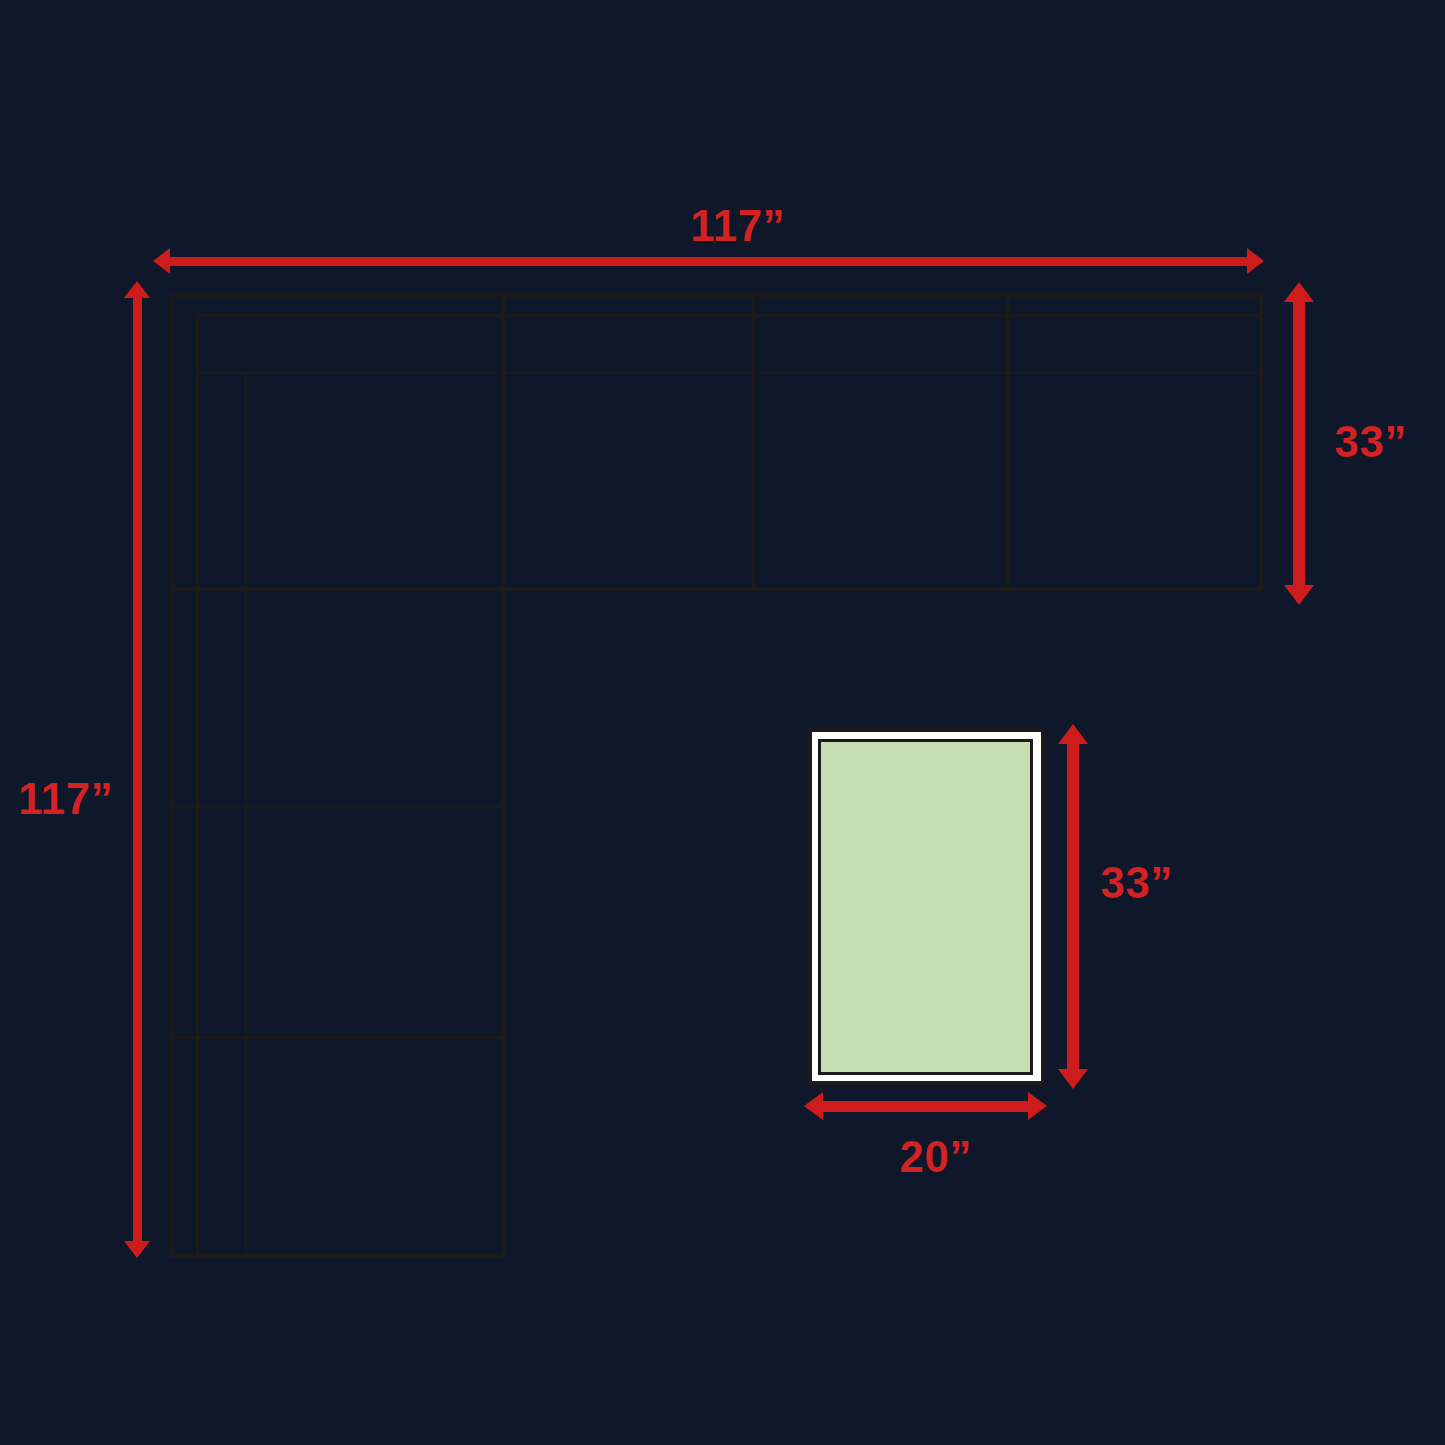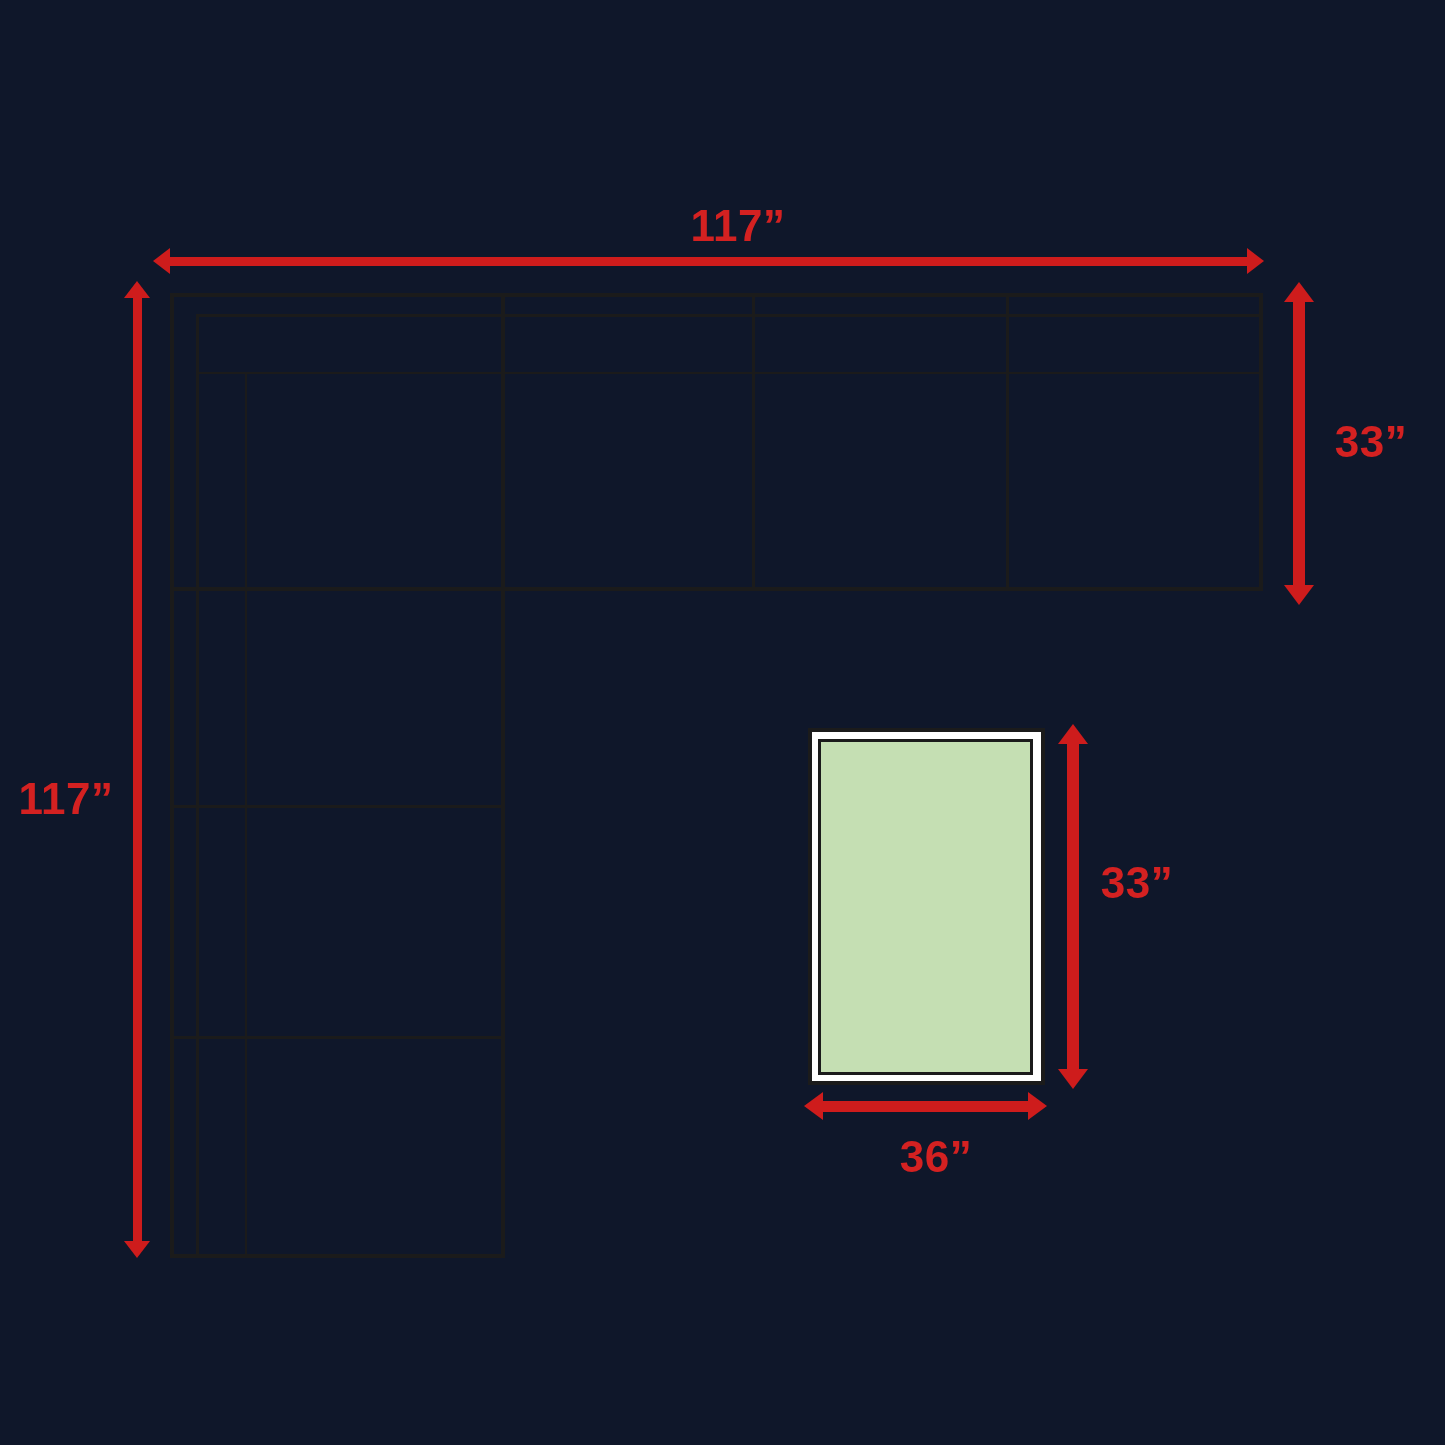--- a/index.html
+++ b/index.html
@@ -90,14 +90,14 @@
     </div>
 
   <span class="dim-label" style="left: 738px; top: 226px; color: rgb(212, 33, 33);">117”</span>
 
   <span class="dim-label" style="left: 66px; top: 799px; color: rgb(212, 33, 33);">117”</span>
 
   <span class="dim-label" style="left: 1371px; top: 442px; color: rgb(212, 33, 33);">33”</span>
 
   <span class="dim-label" style="left: 1137px; top: 883px; color: rgb(212, 33, 33);">33”</span>
 
-  <span class="dim-label" style="left: 936px; top: 1157px; color: rgb(212, 33, 33);">36”</span>
+  <span class="dim-label" style="left: 936px; top: 1157px; color: rgb(212, 33, 33);">20”</span>
 </div>
 
 </body></html>

